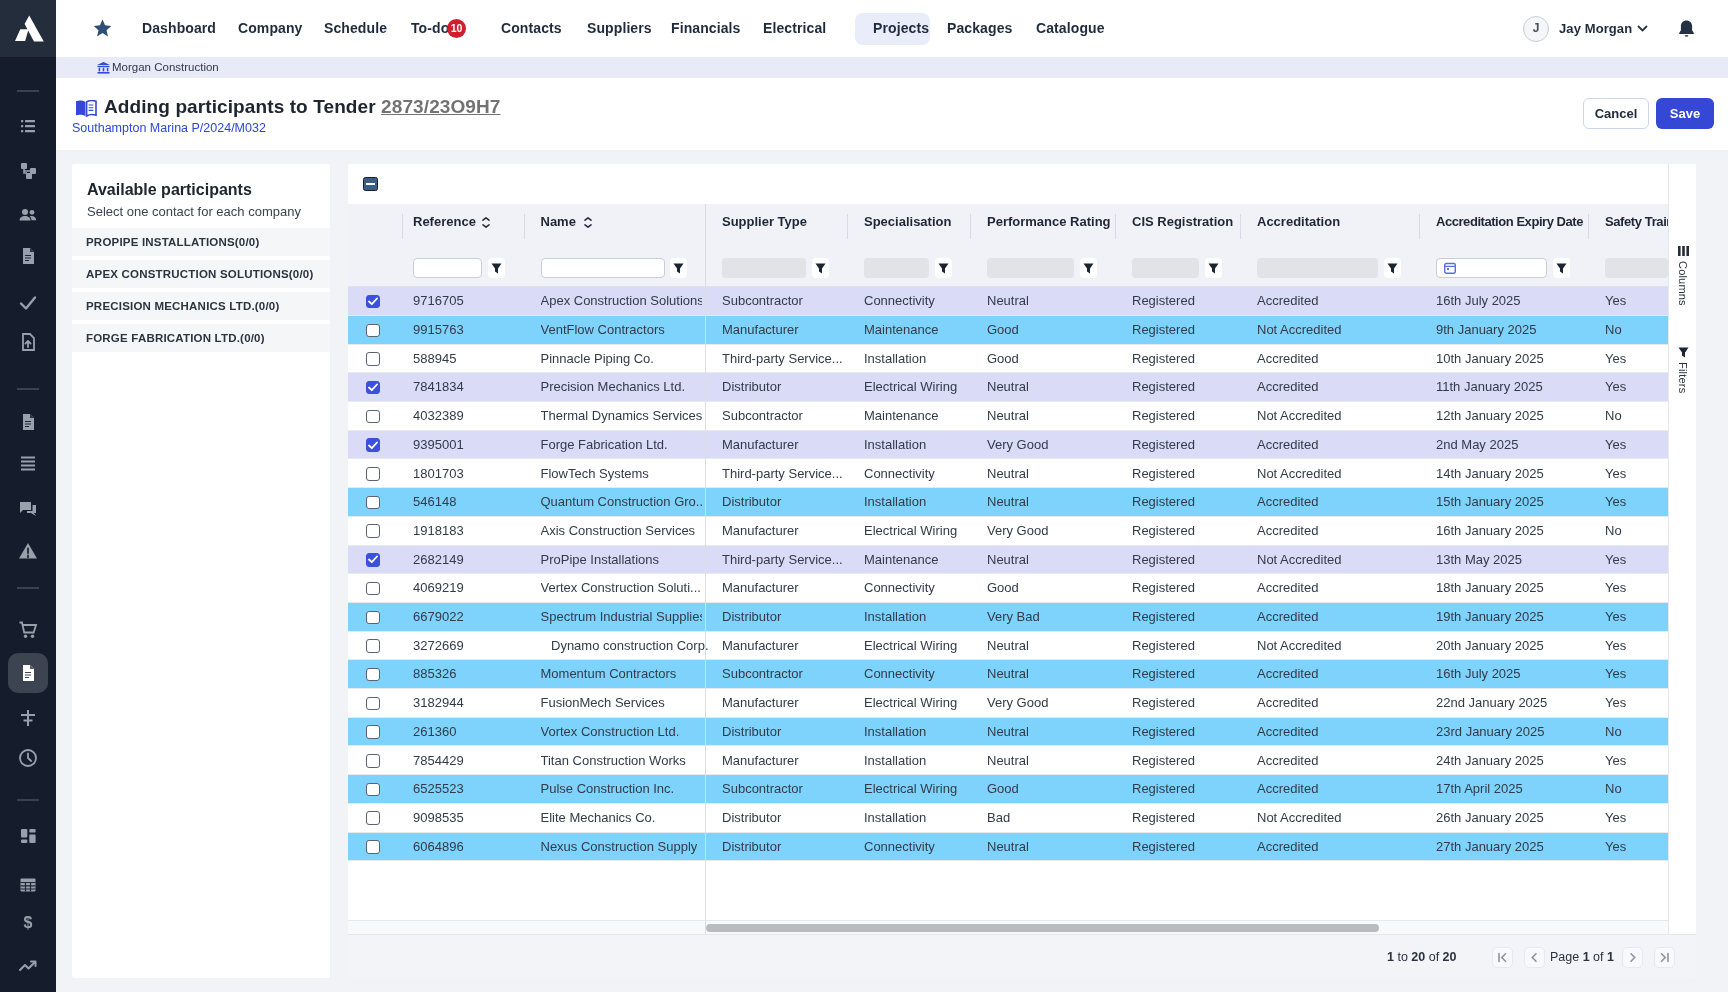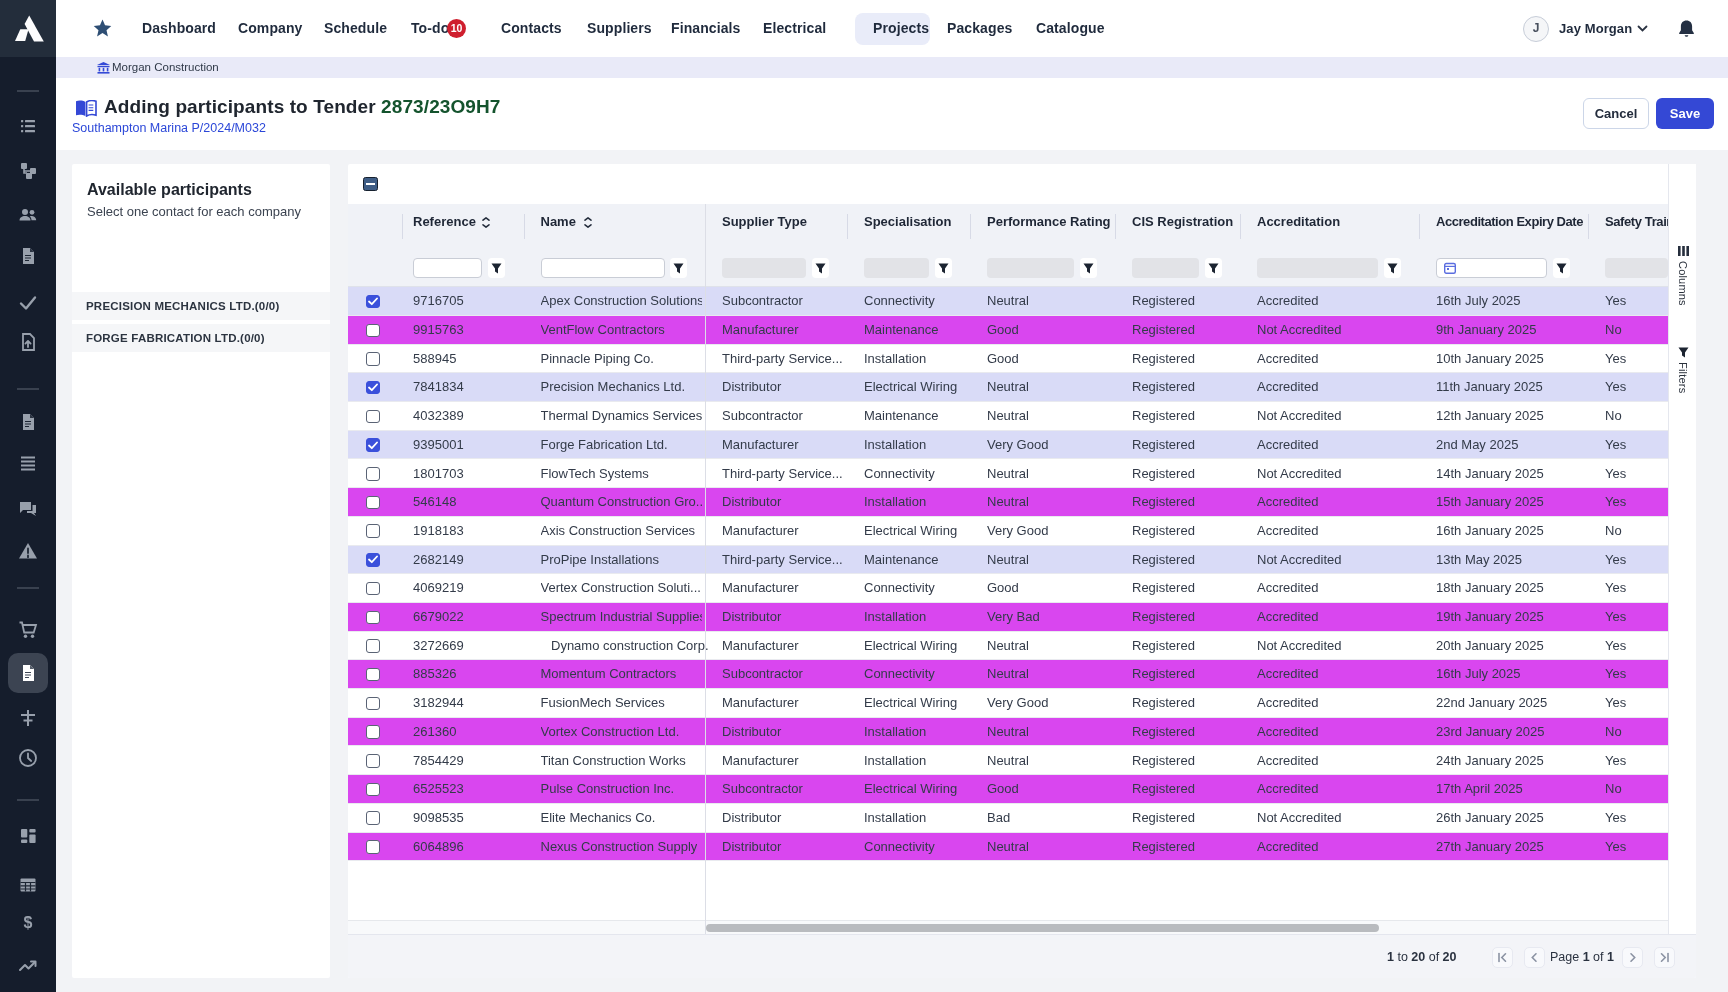--- a/index.html
+++ b/index.html
@@ -18,21 +18,21 @@
 #badge { position:absolute; left:391px; top:19px; width:19px; height:19px; border-radius:50%; background:#cf1f2e; color:#fff; font-size:10.5px; font-weight:bold; text-align:center; line-height:19px; }
 #avatar { position:absolute; left:1467px; top:15.5px; width:26px; height:26px; border-radius:50%; background:#f5f6f8; border:1.5px solid #c7cdd8; color:#49505e; font-size:12px; font-weight:bold; text-align:center; line-height:23px; }
 
 
 #crumb { position:absolute; left:56px; top:57px; width:1672px; height:21px; background:#e9eaf8; z-index:19; }
 #crumb span { position:absolute; left:56px; top:0; height:21px; line-height:21px; font-size:11.5px; color:#2f3948; }
 
 
 #phead { position:absolute; left:56px; top:78px; width:1672px; height:72px; background:#fff; }
 #title { position:absolute; left:48px; top:18px; font-size:19px; font-weight:bold; color:#20262f; letter-spacing:0.1px; }
-#title b { color:#14532d; }
+#title b { color:#737373;text-decoration:underline; }
 #subtitle { position:absolute; left:16px; top:43px; font-size:12.5px; color:#2b47d8; }
 #btn-cancel { position:absolute; left:1527px; top:20px; width:66px; height:31px; background:#fff; border:1px solid #ccd6e8; border-radius:6px; font-size:13px; font-weight:bold; color:#232c3c; text-align:center; line-height:29px; }
 #btn-save { position:absolute; left:1600px; top:20px; width:58px; height:31px; background:#3448d5; border-radius:6px; font-size:13px; font-weight:bold; color:#fff; text-align:center; line-height:31px; }
 
 
 #lcard { position:absolute; left:72px; top:164px; width:258px; height:814px; background:#fff; border-radius:2px; }
 #lcard h2 { position:absolute; left:15px; top:17px; font-size:16px; font-weight:bold; color:#20262f; }
 #lcard p { position:absolute; left:15px; top:40px; font-size:13px; color:#3b4350; }
 .prow { position:absolute; left:0; width:258px; height:28px; background:#f5f6f8; font-size:11.5px; font-weight:bold; color:#2c3440; line-height:28px; padding-left:14px; letter-spacing:0.2px; }
 
@@ -44,21 +44,21 @@
 .hcell { position:absolute; top:0; height:35.5px; line-height:35.5px; font-size:13px; font-weight:bold; color:#1f2736; white-space:nowrap; }
 .hsep { position:absolute; top:10px; width:1px; height:25px; background:#d7dae6; }
 .sorti { position:absolute; top:12.5px; }
 .finput { position:absolute; top:54px; height:20px; background:#fff; border:1px solid #c9cdd6; border-radius:4px; }
 .finput.dis { background:#e2e3e7; border:none; }
 .fbtn { position:absolute; top:54px; width:17px; height:20px; background:#fff; border-radius:4px; display:flex; align-items:center; justify-content:center; }
 .caldot { position:absolute; top:58px; width:12px; height:12px; }
 
 
 .row { position:absolute; left:0; width:1320px; height:28.7px; background:#fff; border-bottom:1px solid #e9eaef; }
-.row.odd { background:#d946ef; }
+.row.odd { background:#7dd3fc; }
 .row.sel { background:#d9dbf7; }
 .row .c { position:absolute; top:0; height:28.7px; line-height:28.7px; font-size:13px; color:#333b49; white-space:nowrap; }
 .row .c[style*="left:192.5px"] { max-width:161px; overflow:hidden; }
 .cb { position:absolute; left:18px; top:7.5px; width:13.5px; height:13.5px; background:#fff; border:1.5px solid #5a6375; border-radius:3px; }
 .cb.on { background:#3b50db; border-color:#3b50db; display:flex; align-items:center; justify-content:center; }
 
 #pindiv { position:absolute; left:356.5px; top:40px; width:1px; height:730px; background:#dcdee6; z-index:5; }
 #rstrip { position:absolute; left:1320px; top:0; width:28px; height:770px; background:#fff; border-left:1px solid #e5e7ee; }
 .vlabel { position:absolute; left:7.5px; writing-mode:vertical-rl; font-size:11px; color:#2a313c; letter-spacing:0.2px; }
 
@@ -286,20 +286,22 @@
     </svg>
   <span id="title">Adding participants to Tender <b>2873/23O9H7</b></span>
   <span id="subtitle">Southampton Marina P/2024/M032</span>
   <div id="btn-cancel">Cancel</div>
   <div id="btn-save">Save</div>
 </div>
 
 <div id="lcard">
   <h2>Available participants</h2>
   <p>Select one contact for each company</p>
+  <div class="prow" style="top:64px">PROPIPE INSTALLATIONS(0/0)</div>
+  <div class="prow" style="top:96px">APEX CONSTRUCTION SOLUTIONS(0/0)</div>
   <div class="prow" style="top:128px">PRECISION MECHANICS LTD.(0/0)</div>
   <div class="prow" style="top:160px">FORGE FABRICATION LTD.(0/0)</div>
 </div>
 
 <div id="grid">
   <div id="selall"></div>
   <div id="ghead">
     <span class="hcell" style="left:65px">Reference</span>
     <svg class="sorti" style="left:134px" width="8" height="11" viewBox="0 0 8 11">
         <g fill="none" stroke="#242d3c" stroke-width="1.5" stroke-linecap="round" stroke-linejoin="round">

